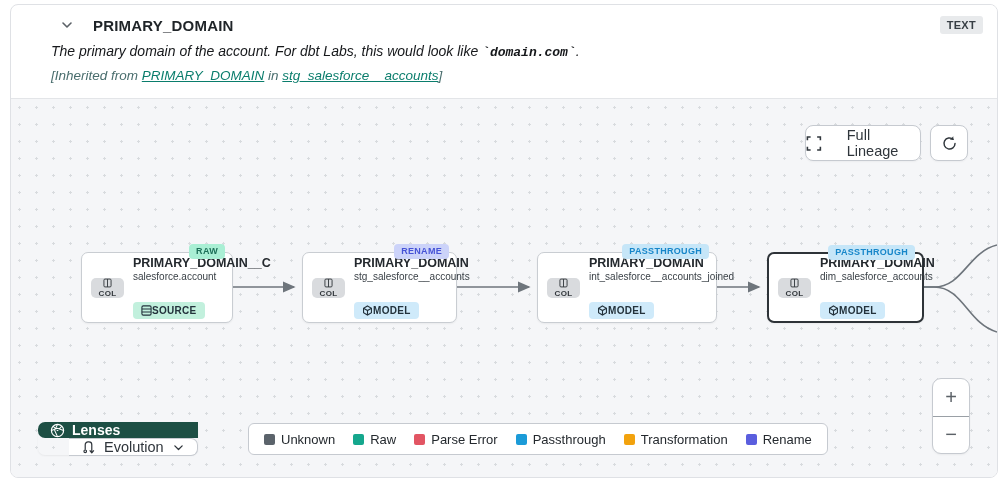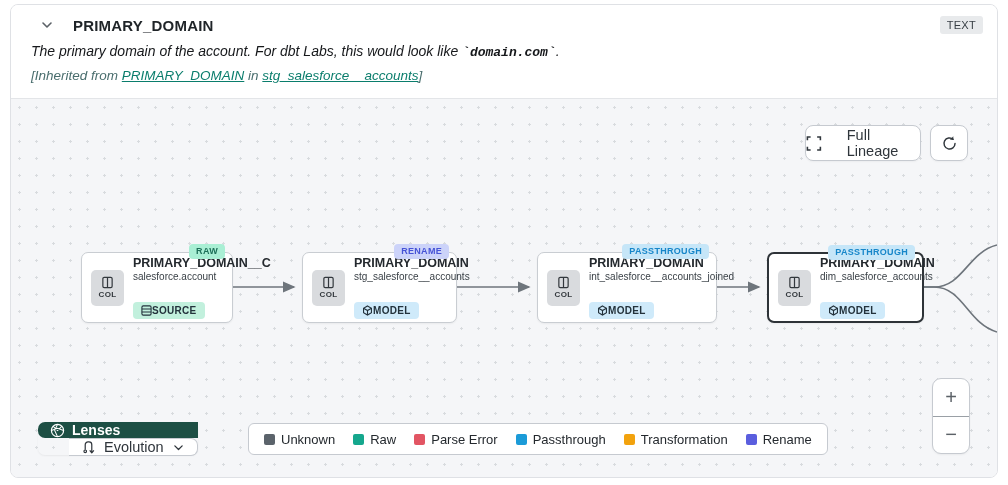--- a/index.html
+++ b/index.html
@@ -1,27 +1,27 @@
 <!DOCTYPE html>
 <html><head>
 <meta charset="utf-8">
 <style>
   * { box-sizing: border-box; margin: 0; padding: 0; }
   html, body { width: 1008px; height: 485px; background: #fff; overflow: hidden;
     font-family: "Liberation Sans", sans-serif; }
   #panel { position: absolute; left: 10px; top: 4px; width: 988px; height: 474px;
-    border: 1px solid #dfe1e5; border-radius: 8px; background: #fff; overflow: hidden; }
+    border: 1px solid #dfe1e5; border-radius: 8px; background: #fff; overflow: hidden; padding-left: 20px; }
 
   
   #hdr { position: relative; height: 93px; background: #fff; }
   .hdr-row1 { display: flex; align-items: center; padding: 11px 14px 0 28px; }
   .collapse-chev { width: 16px; height: 16px; color: #5b6167; display: inline-flex; cursor: pointer; }
   .hdr-title { font-size: 15px; font-weight: 700; color: #1f2428; margin-left: 18px; letter-spacing: .2px; }
   .type-badge { margin-left: auto; background: #e8eaec; color: #383f45; font-size: 11px;
-    font-weight: 400; padding: 3px 7px; border-radius: 3px; letter-spacing: .3px; }
+    font-weight: 700; padding: 3px 7px; border-radius: 3px; letter-spacing: .3px; }
   .hdr-desc { padding: 9px 20px 0 20px; font-size: 14px; font-style: italic; color: #16181b; }
   .hdr-desc code { font-family: "Liberation Mono", monospace; font-weight: 700; font-style: italic; font-size: 13px; }
   .hdr-inherited { padding: 8px 20px 0 20px; font-size: 13.5px; font-style: italic; color: #4a6e6e; }
   .hdr-inherited a { color: #0a7d6c; text-decoration: underline; cursor: pointer; }
 
   
   #canvas { position: absolute; left: 0; top: 93px; right: 0; bottom: 0;
     border-top: 1px solid #e3e5e8; background-color: #f5f6f8;
     background-image: radial-gradient(circle, #d8dbde 1px, transparent 1.3px);
     background-size: 17px 17px; }
@@ -35,21 +35,21 @@
   #refresh { left: 919px; top: 26px; width: 38px; height: 36px; }
 
   
   .node { position: absolute; top: 153px; height: 71px; background: #fff;
     border: 1px solid #c9cdd2; border-radius: 7px; cursor: pointer;
     box-shadow: 0 1px 2px rgba(0,0,0,.05); }
   .node.selected { border: 2px solid #2e3338; }
   .evo-badge { position: absolute; top: -9px; right: 7px; font-size: 9px; font-weight: 700;
     letter-spacing: .3px; padding: 3px 7px; border-radius: 4px; line-height: 1; }
   .node-body { display: flex; align-items: center; height: 100%; padding: 0 10px 0 9px; gap: 9px; }
-  .col-chip { width: 33px; height: 36px; background: #d9dbde; border-radius: 5px;
+  .col-chip { width: 33px; height: 20px; background: #d9dbde; border-radius: 5px;
     display: flex; flex-direction: column; align-items: center; justify-content: center;
     color: #33383d; flex: 0 0 auto; }
   .col-chip .col-txt { font-size: 8px; font-weight: 700; letter-spacing: .3px; margin-top: 1px; }
   .node-text { display: flex; flex-direction: column; align-items: flex-start; }
   .node-title { font-size: 12.5px; font-weight: 600; color: #24292e; white-space: nowrap; }
   .node-sub { font-size: 10px; color: #383f45; margin-top: 1px; white-space: nowrap; }
   .res-badge { display: inline-flex; align-items: flex-end; margin-top: 20px;
     font-size: 10px; font-weight: 700; color: #23323c; padding: 3px 8px; border-radius: 4px;
     letter-spacing: .3px; }
 

